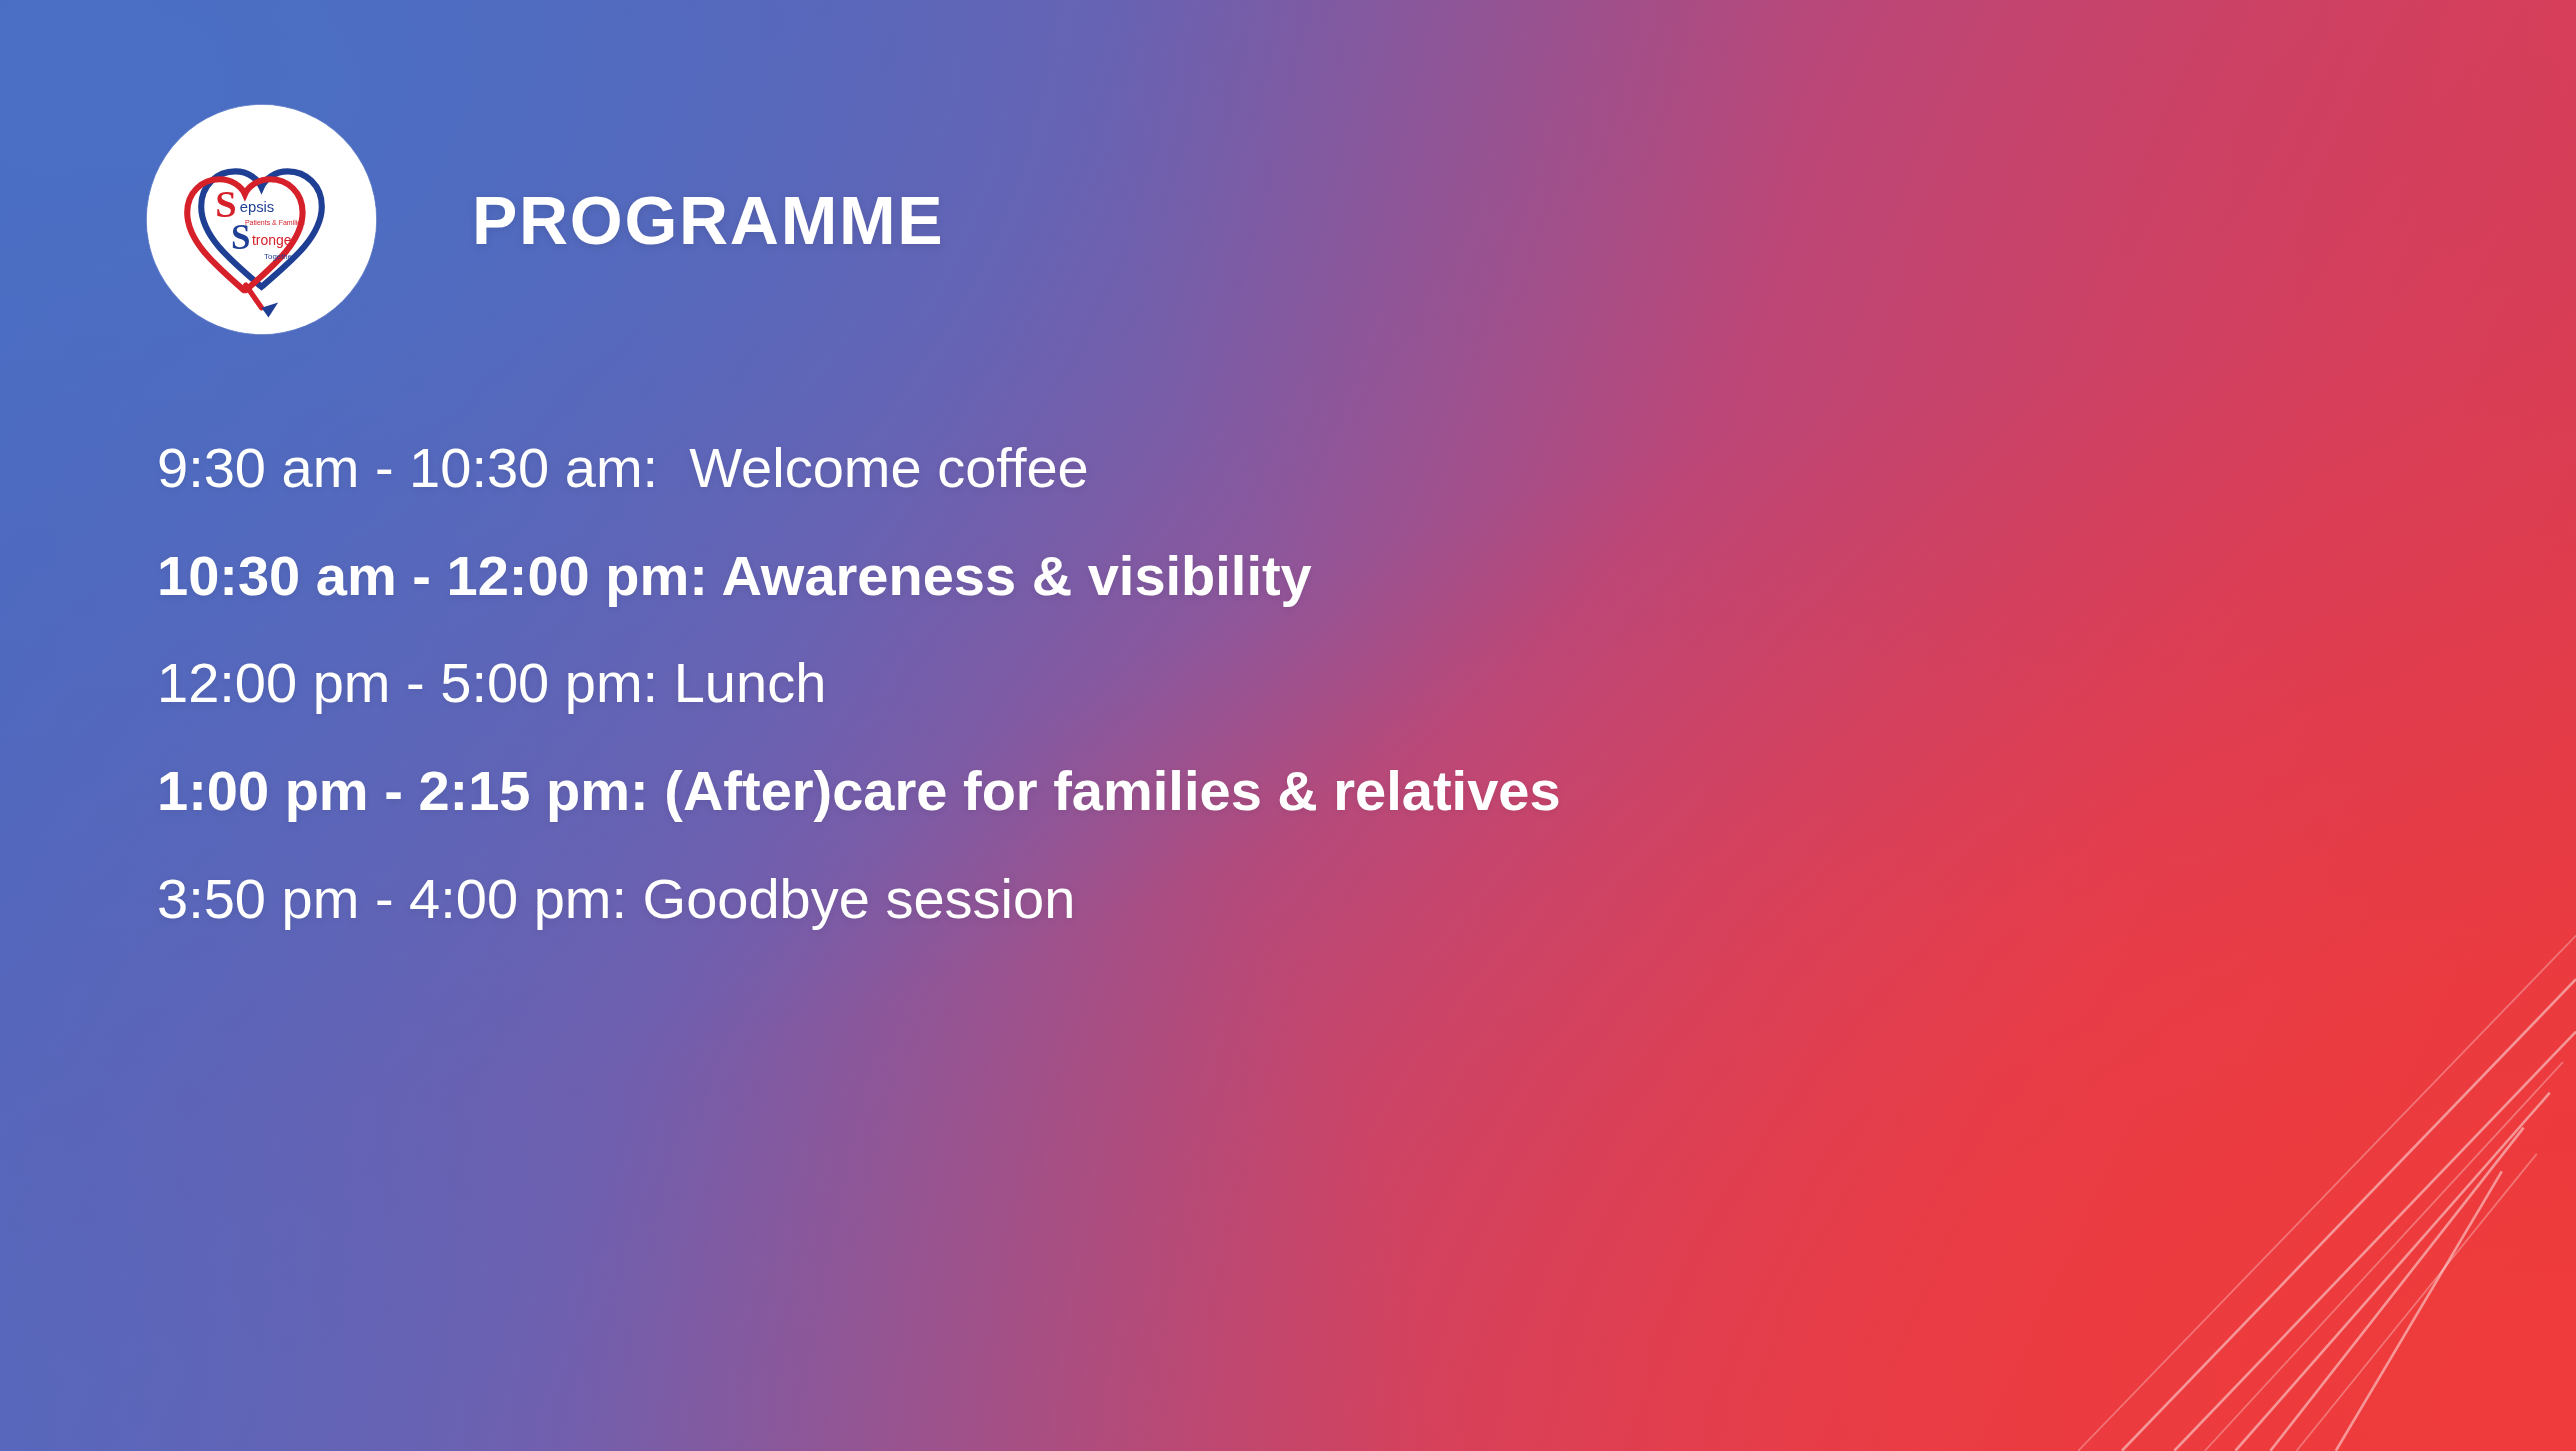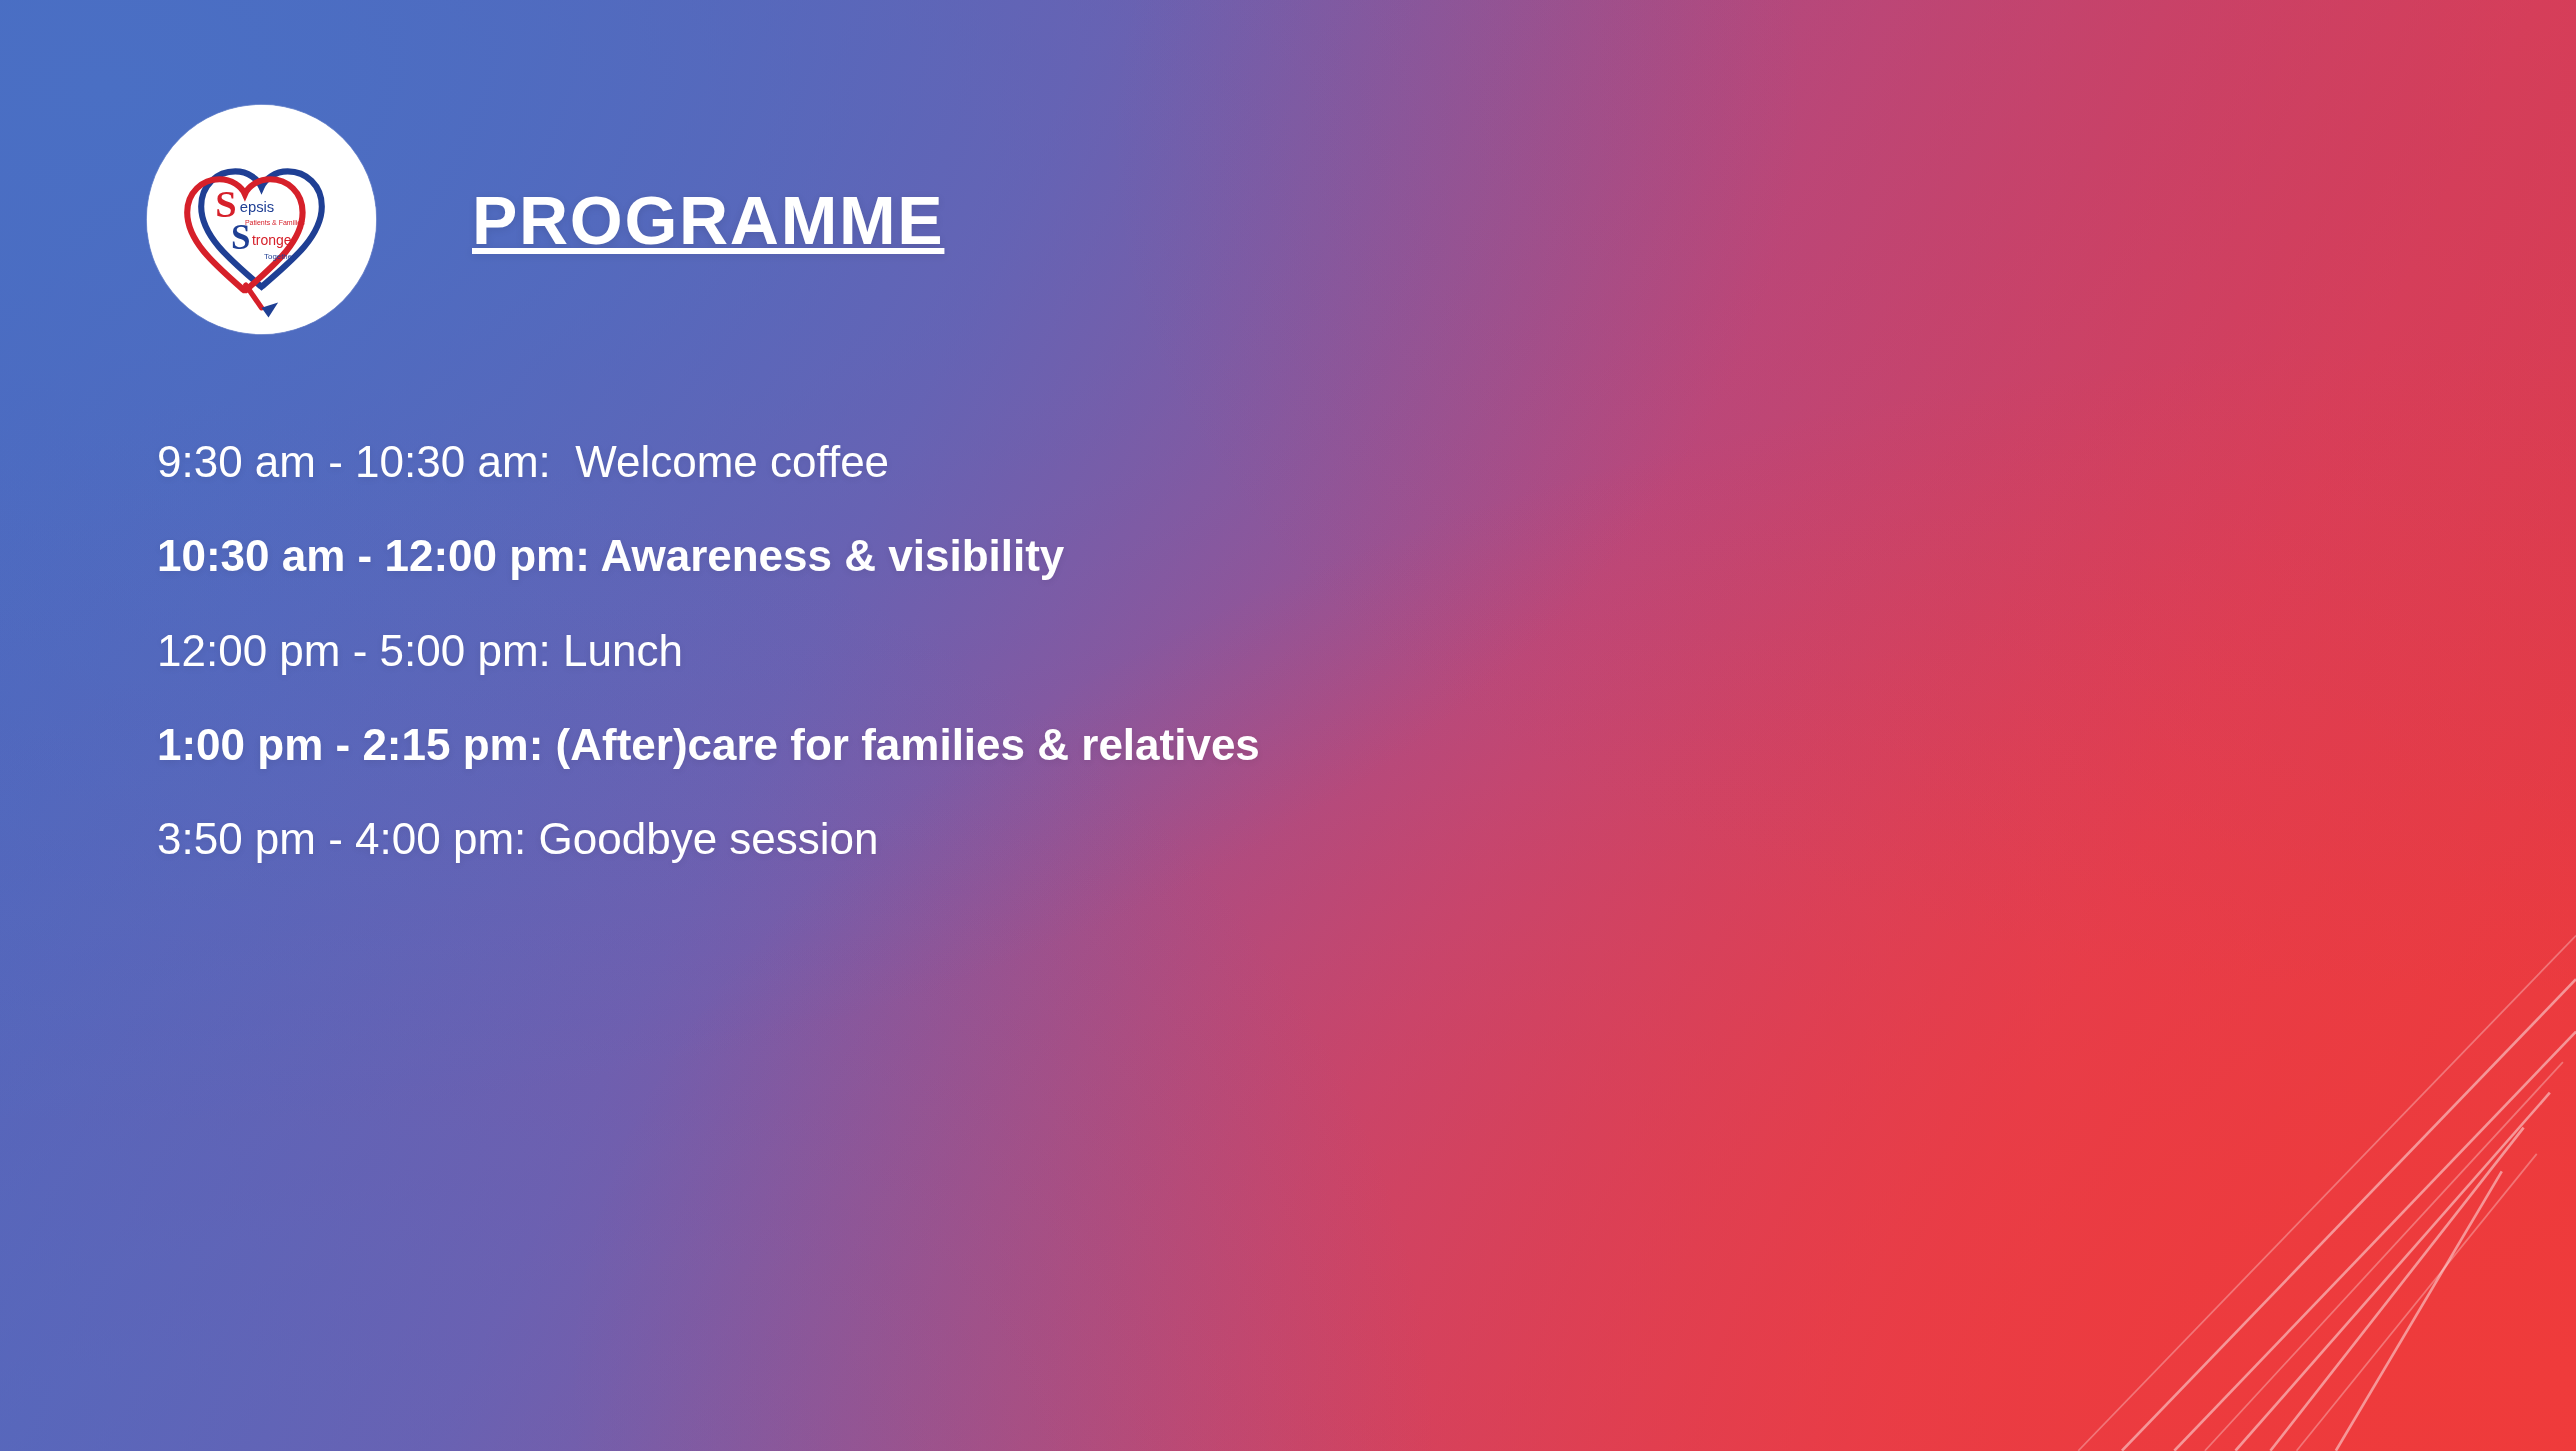--- a/index.html
+++ b/index.html
@@ -61,34 +61,33 @@
     box-shadow: 0 0 0 0.9px rgba(255,255,255,0.25);
   }
   .logo svg { position: absolute; left: 0; top: 0; }
   .slide-title {
     color: #ffffff;
     font-size: 68px;
     font-weight: bold;
     letter-spacing: 1.7px;
     white-space: nowrap;
     text-shadow: 0 1.7px 8.7px rgba(0,0,0,0.10);
-    text-decoration: underline;
   }
 
   
   .programme {
     position: absolute;
     left: 157px;
     top: 437px;
     z-index: 5;
     width: 2096px;
   }
   .prog-item {
     color: #ffffff;
-    font-size: 44px;
+    font-size: 56px;
     line-height: 1.12;
     margin-bottom: 45px;
     white-space: pre;
     text-shadow: 0 1.7px 7px rgba(0,0,0,0.08);
   }
   .prog-item.bold {
     font-weight: bold;
   }
   .prog-item.light {
     font-weight: normal;

